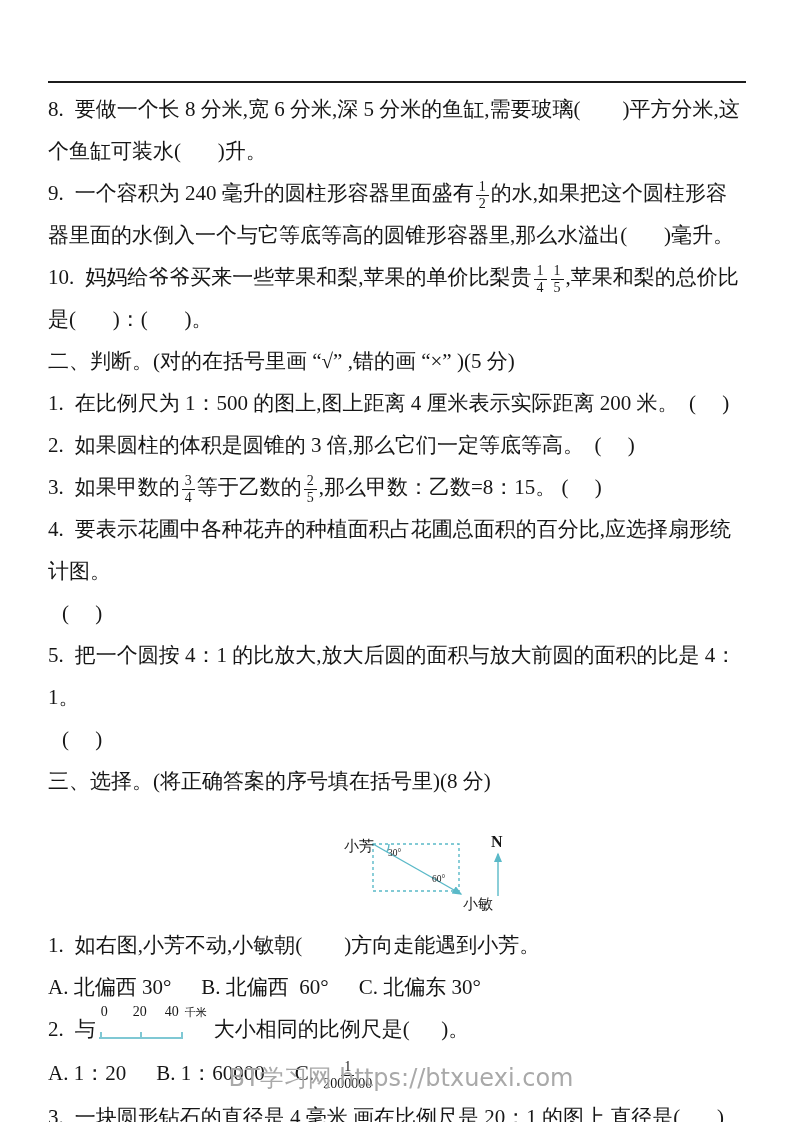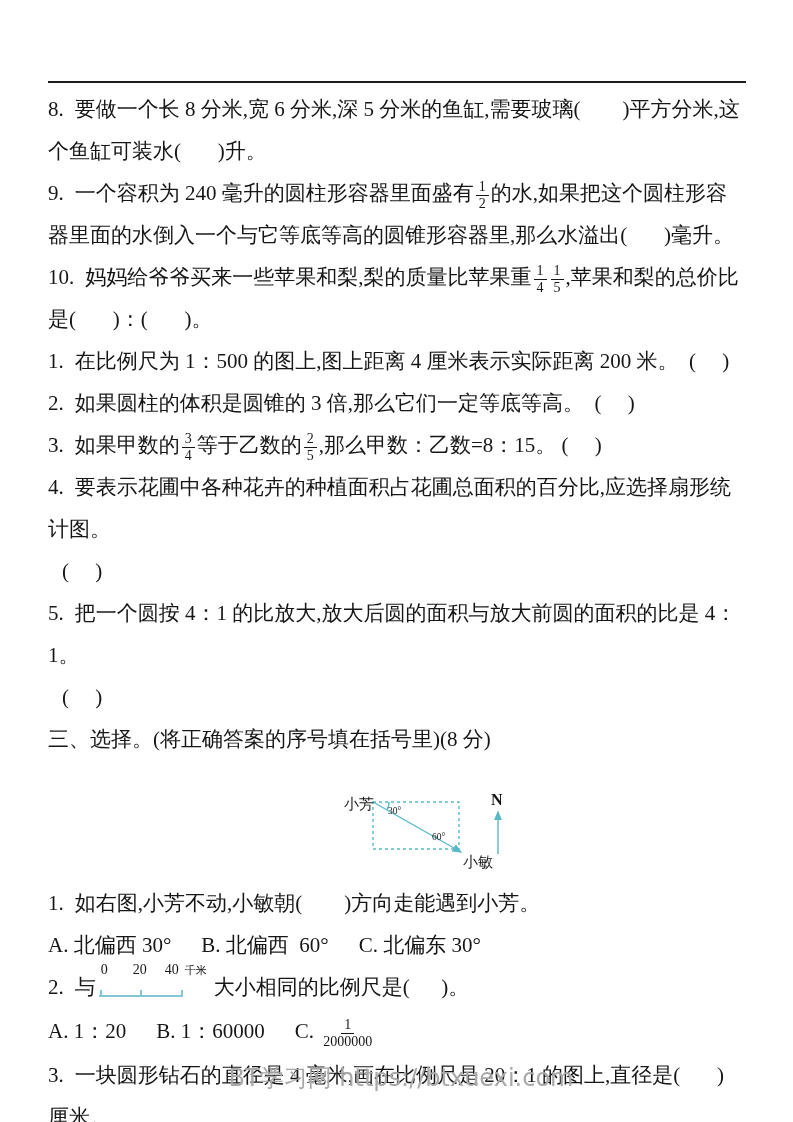--- a/index.html
+++ b/index.html
@@ -51,23 +51,24 @@
 
     <div class="q">
       <span class="qnum">8.</span><span class="qtext"><span>要做一个长 8 分米,宽 6 分米,深 5 分米的鱼缸,需要玻璃(        )平方分米,这个鱼缸可装水(       )升。</span></span>
     </div>
 
     <div class="q">
       <span class="qnum">9.</span><span class="qtext"><span>一个容积为 240 毫升的圆柱形容器里面盛有</span><span class="frac"><span class="fnum">1</span><span class="fden">2</span></span><span>的水,如果把这个圆柱形容器里面的水倒入一个与它等底等高的圆锥形容器里,那么水溢出(       )毫升。</span></span>
     </div>
 
     <div class="q">
-      <span class="qnum">10.</span><span class="qtext"><span>妈妈给爷爷买来一些苹果和梨,梨的质量比苹果重</span><span class="frac"><span class="fnum">1</span><span class="fden">4</span></span><span class="frac"><span class="fnum">1</span><span class="fden">5</span></span><span>,苹果和梨的总价比是(       )：(       )。</span></span>
+      <span class="qnum">10.</span><span class="qtext"><span>妈妈给爷爷买来一些苹果和梨,苹果的单价比梨贵</span><span class="frac"><span class="fnum">1</span><span class="fden">4</span></span><span class="frac"><span class="fnum">1</span><span class="fden">5</span></span><span>,苹果和梨的总价比是(       )：(       )。</span></span>
     </div>
 
+    <div class="heading">二、判断。(对的在括号里画 “√” ,错的画 “×” )(5 分)</div>
 
     <div class="q">
       <span class="qnum">1.</span><span class="qtext"><span>在比例尺为 1：500 的图上,图上距离 4 厘米表示实际距离 200 米。  (     )</span></span>
     </div>
     <div class="q">
       <span class="qnum">2.</span><span class="qtext"><span>如果圆柱的体积是圆锥的 3 倍,那么它们一定等底等高。  (     )</span></span>
     </div>
     <div class="q">
       <span class="qnum">3.</span><span class="qtext"><span>如果甲数的</span><span class="frac"><span class="fnum">3</span><span class="fden">4</span></span><span>等于乙数的</span><span class="frac"><span class="fnum">2</span><span class="fden">5</span></span><span>,那么甲数：乙数=8：15。 (     )</span></span>
     </div>

